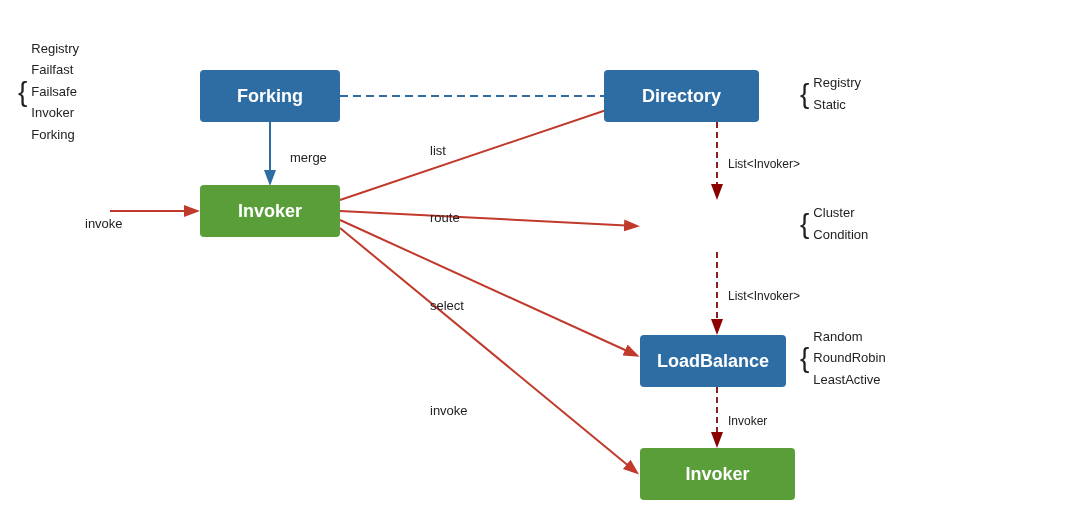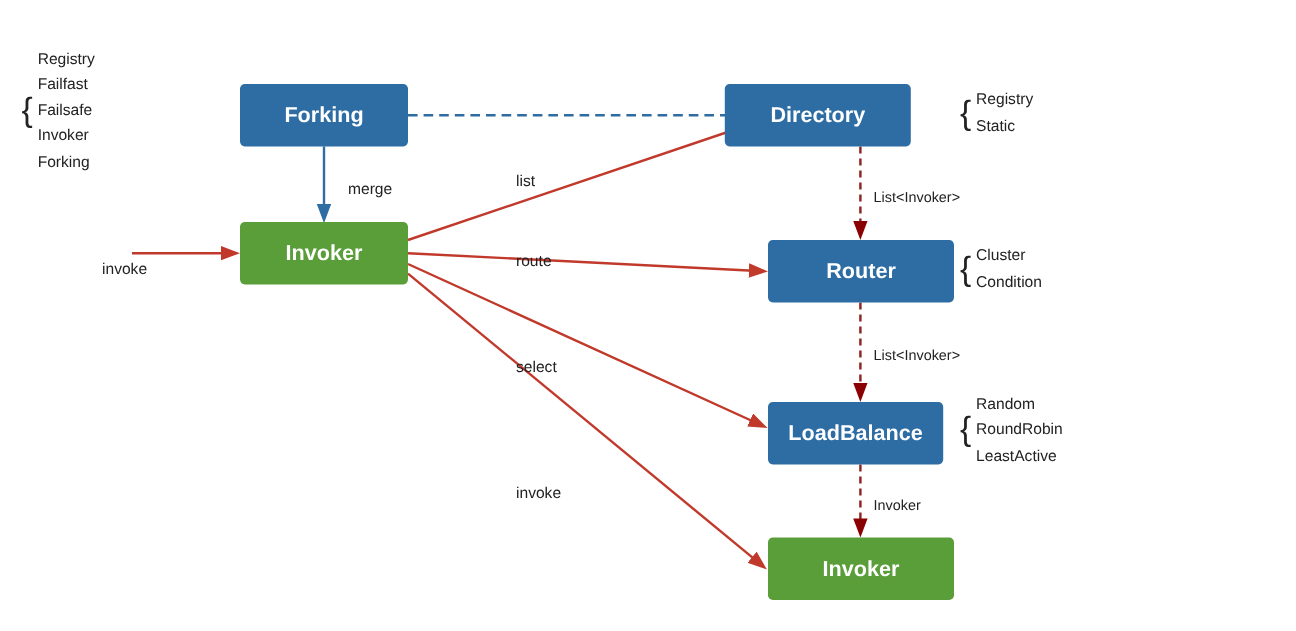--- a/index.html
+++ b/index.html
@@ -132,23 +132,20 @@
   </div>
 
   <div class="node-box node-green" style="left:200px; top:185px; width:140px; height:52px;">
     <span>Invoker</span>
   </div>
 
   <div class="node-box node-blue" style="left:604px; top:70px; width:155px; height:52px;">
     <span>Directory</span>
   </div>
 
-  <div class="node-box node-blue" style="left:640px; top:200px; width:155px; height:52px;">
-    <span>Router</span>
-  </div>
 
   <div class="node-box node-blue" style="left:640px; top:335px; width:146px; height:52px;">
     <span>LoadBalance</span>
   </div>
 
   <div class="node-box node-green" style="left:640px; top:448px; width:155px; height:52px;">
     <span>Invoker</span>
   </div>
 
   <div class="brace-group" style="left:800px; top:72px;">

